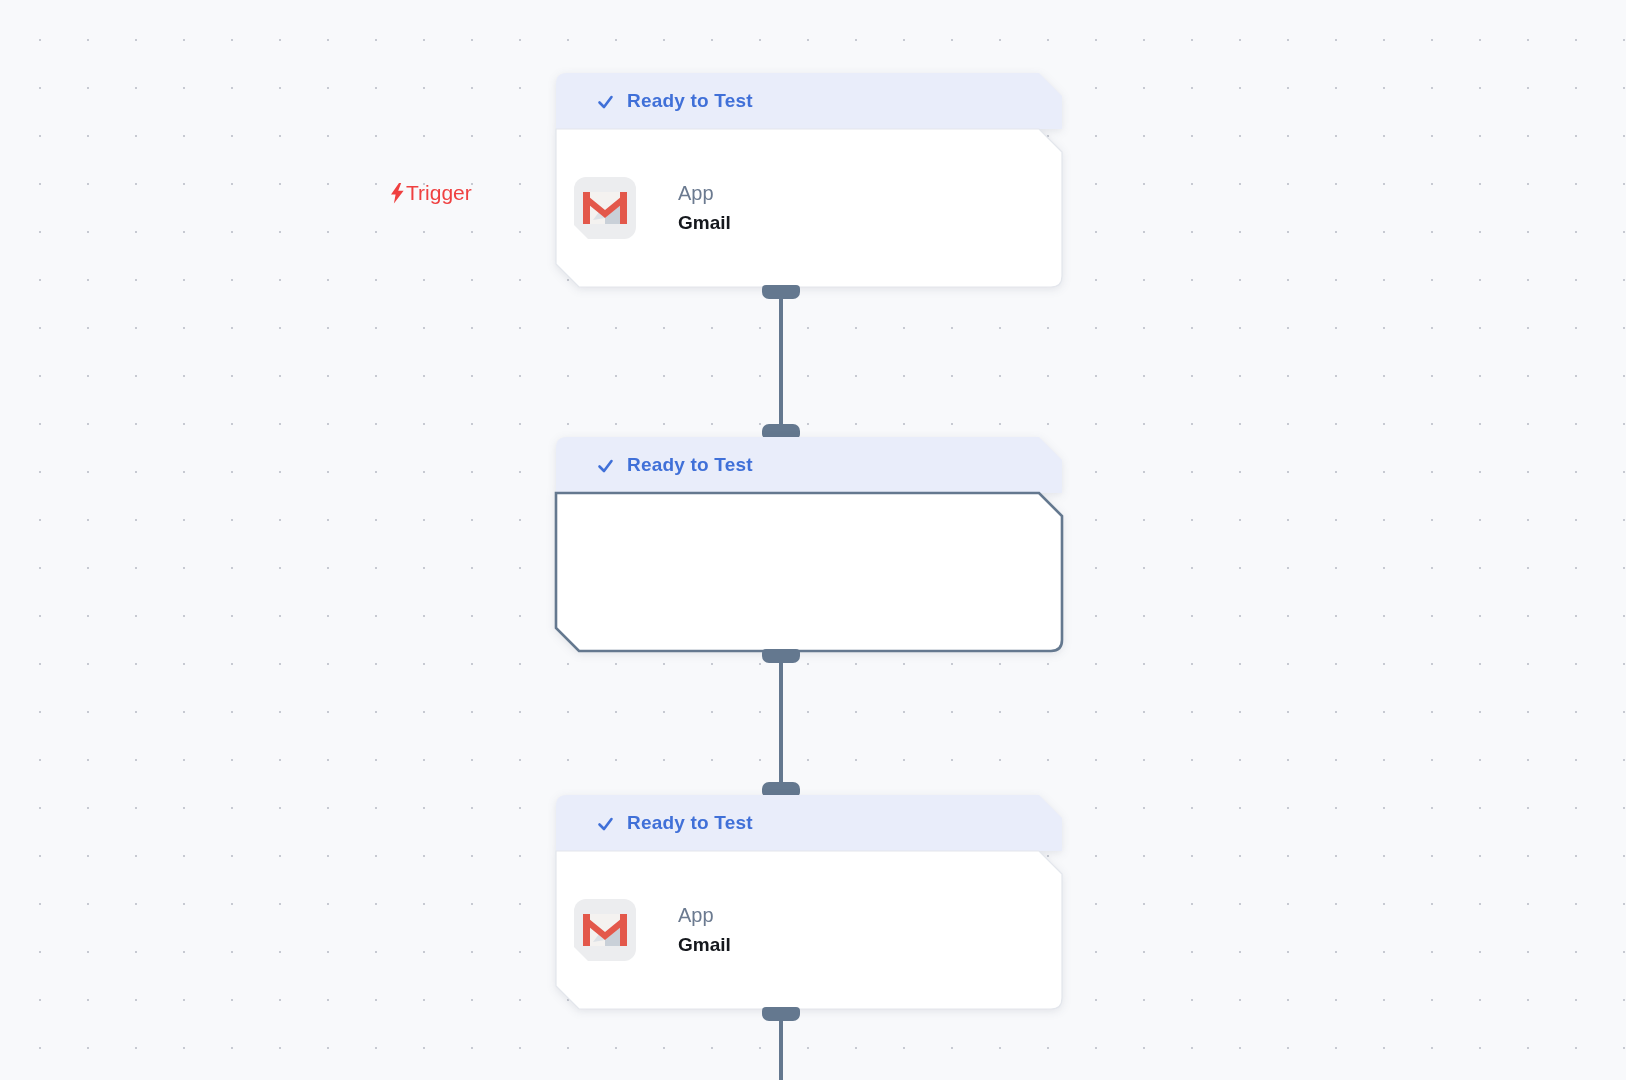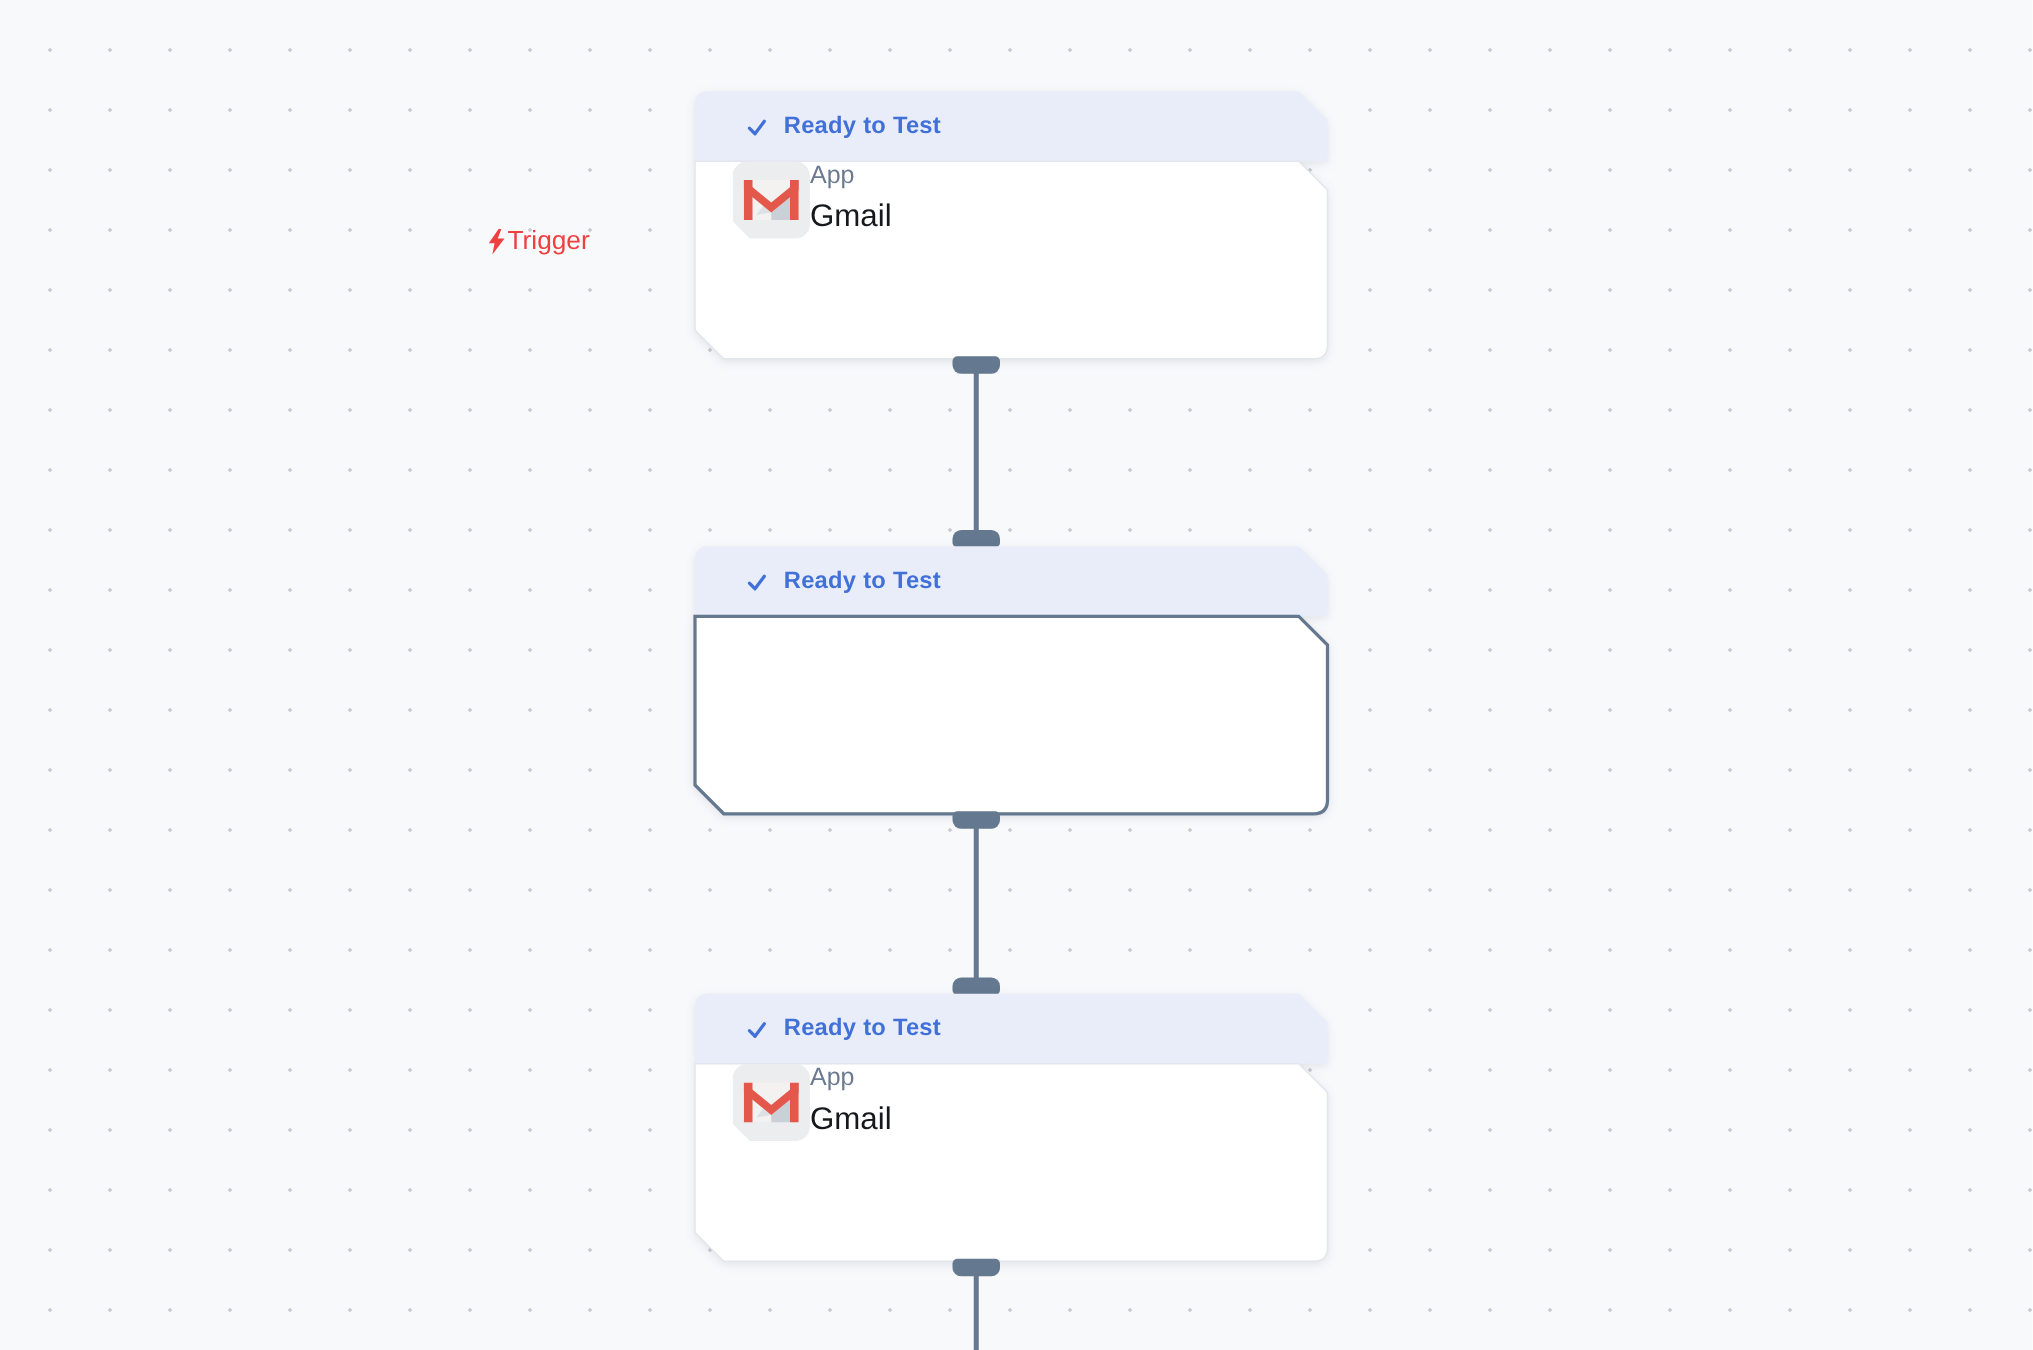--- a/index.html
+++ b/index.html
@@ -34,36 +34,36 @@
   .card-fill.selected{stroke:#64788F;stroke-width:2.6;}
 
   .badge-row{
     position:absolute;left:0;top:0;width:506px;height:56px;
     display:flex;align-items:center;gap:12px;
     padding-left:40px;box-sizing:border-box;
   }
   .status-text{font-size:19px;font-weight:700;color:#4070D8;letter-spacing:.2px;}
 
   .card-row{
-    position:absolute;left:16px;top:56px;width:506px;height:158px;
-    display:flex;
+    position:absolute;left:4px;top:56px;width:506px;height:158px;
+    display:flex;align-items:center;gap:42px;
     padding-left:14px;box-sizing:border-box;
   }
   .app-icon{
     width:62px;height:62px;flex:0 0 62px;
     display:flex;align-items:center;justify-content:center;
     border-radius:12px;
     clip-path:polygon(0 0,100% 0,100% 100%,14px 100%,0 calc(100% - 14px));
   }
   .gmail-bg{background:#ECEDEF;}
   .ai-bg{background:#FCECEB;}
 
   .node-text{display:flex;flex-direction:column;}
   .category{font-size:20px;font-weight:500;color:#6B7A90;margin-bottom:7px;}
-  .title{font-size:25px;font-weight:400;color:#15181D;}
+  .title{font-size:19px;font-weight:700;color:#15181D;}
 
   
   .connector-line{position:absolute;left:779px;width:3.5px;background:#64788F;}
   .connector-handle{position:absolute;left:762px;width:38px;height:14px;background:#64788F;}
   .handle-out{border-radius:4px 4px 7px 7px;}
   .handle-in{border-radius:7px 7px 4px 4px;}
 </style>
 </head>
 <body>
 

